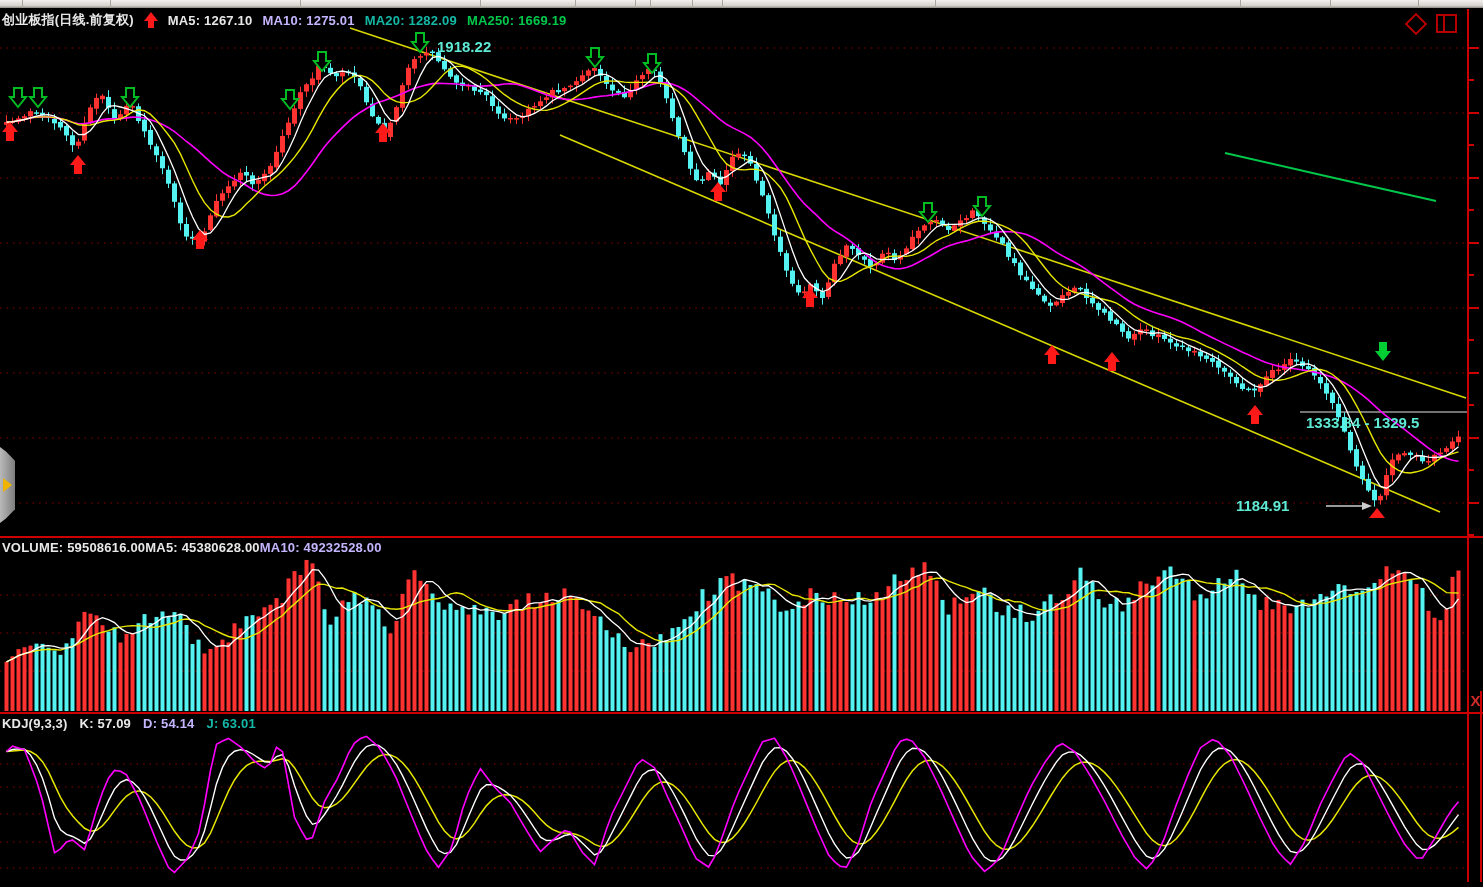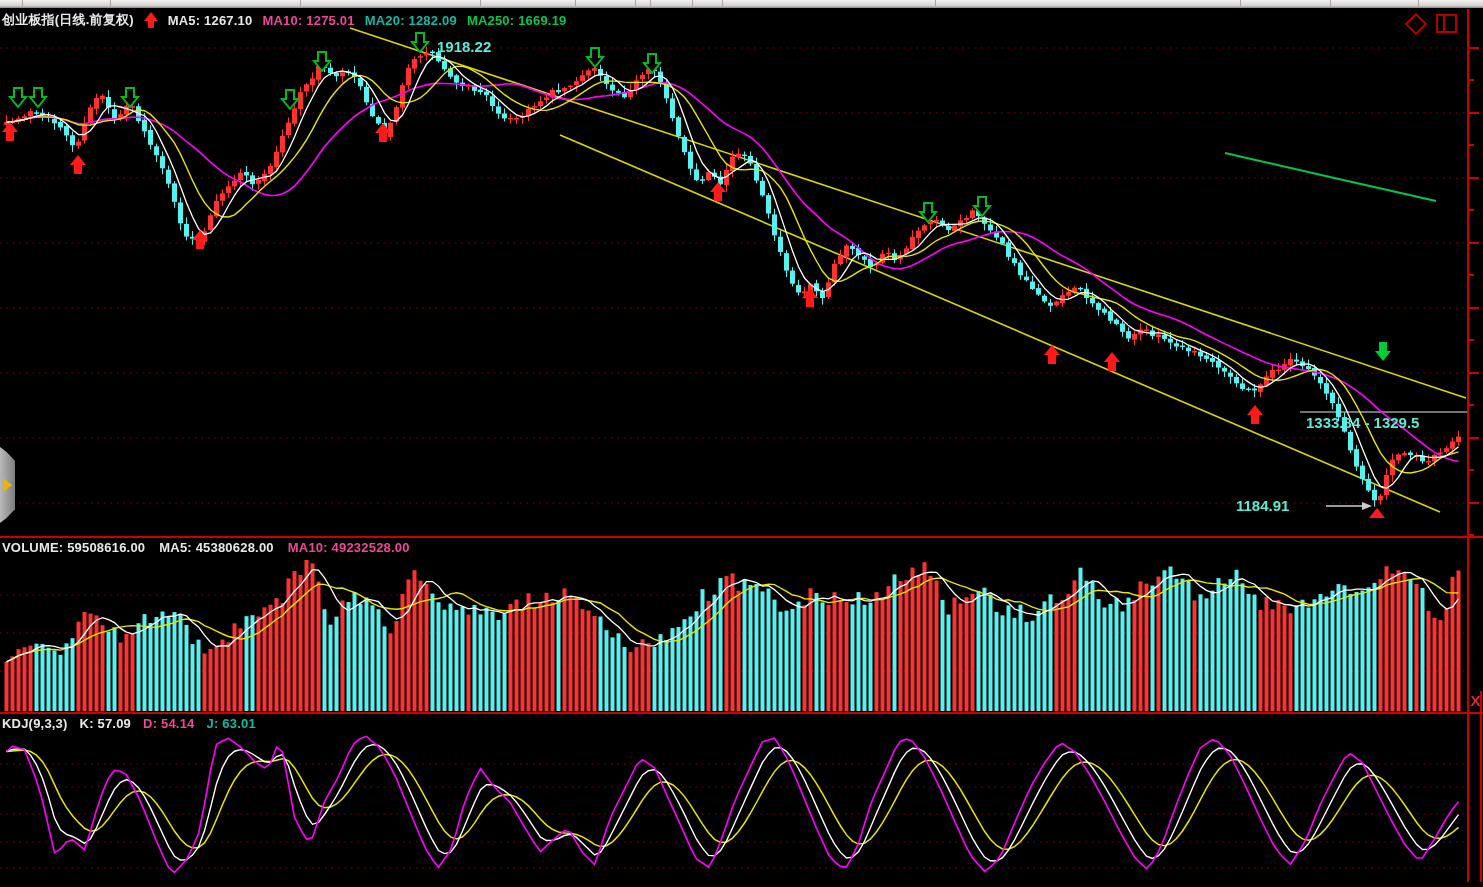--- a/index.html
+++ b/index.html
@@ -7,23 +7,23 @@
        font-family:"Liberation Sans","DejaVu Sans",sans-serif;}
   
   .top-strip{position:absolute;left:0;top:0;width:1483px;height:8px;
      background:linear-gradient(#f2f1ee,#d6d3ce 70%,#8a8882);}
   .top-strip .sep{position:absolute;top:0;width:1px;height:8px;background:#a9a69f;}
   
   .hdr{position:absolute;display:flex;align-items:center;white-space:nowrap;
        font-size:13px;letter-spacing:0.2px;font-weight:bold;}
   .hdr span{display:inline-block;}
   .main-hdr{left:2px;top:11px;gap:10px;}
-  .vol-hdr{left:2px;top:540px;gap:14px;}
+  .vol-hdr{left:2px;top:540px;}
   .kdj-hdr{left:2px;top:716px;gap:12px;align-items:flex-end;}
-  .w{color:#e8e8e8;} .y{color:#ec4899;} .m{color:#14b8a6;} .g{color:#00c84b;}
+  .w{color:#e8e8e8;} .y{color:#c4b5fd;} .m{color:#14b8a6;} .g{color:#00c84b;}
   
   .arrow-ico{position:relative;width:14px;height:17px;}
   .arrow-ico:before{content:"";position:absolute;left:0;top:0;border-left:7px solid transparent;
       border-right:7px solid transparent;border-bottom:9px solid #ff1a1a;}
   .arrow-ico:after{content:"";position:absolute;left:4px;top:8px;width:6px;height:8px;background:#ff1a1a;}
   
   .tr-icons{position:absolute;top:14px;left:1408px;display:flex;gap:12px;align-items:center;}
   .diamond-ico{width:12px;height:12px;border:2px solid #b40000;transform:rotate(45deg);}
   .win-ico{position:relative;width:17px;height:15px;border:2px solid #b40000;}
   .win-ico:after{content:"";position:absolute;left:5px;top:0;width:2px;height:15px;background:#b40000;}

